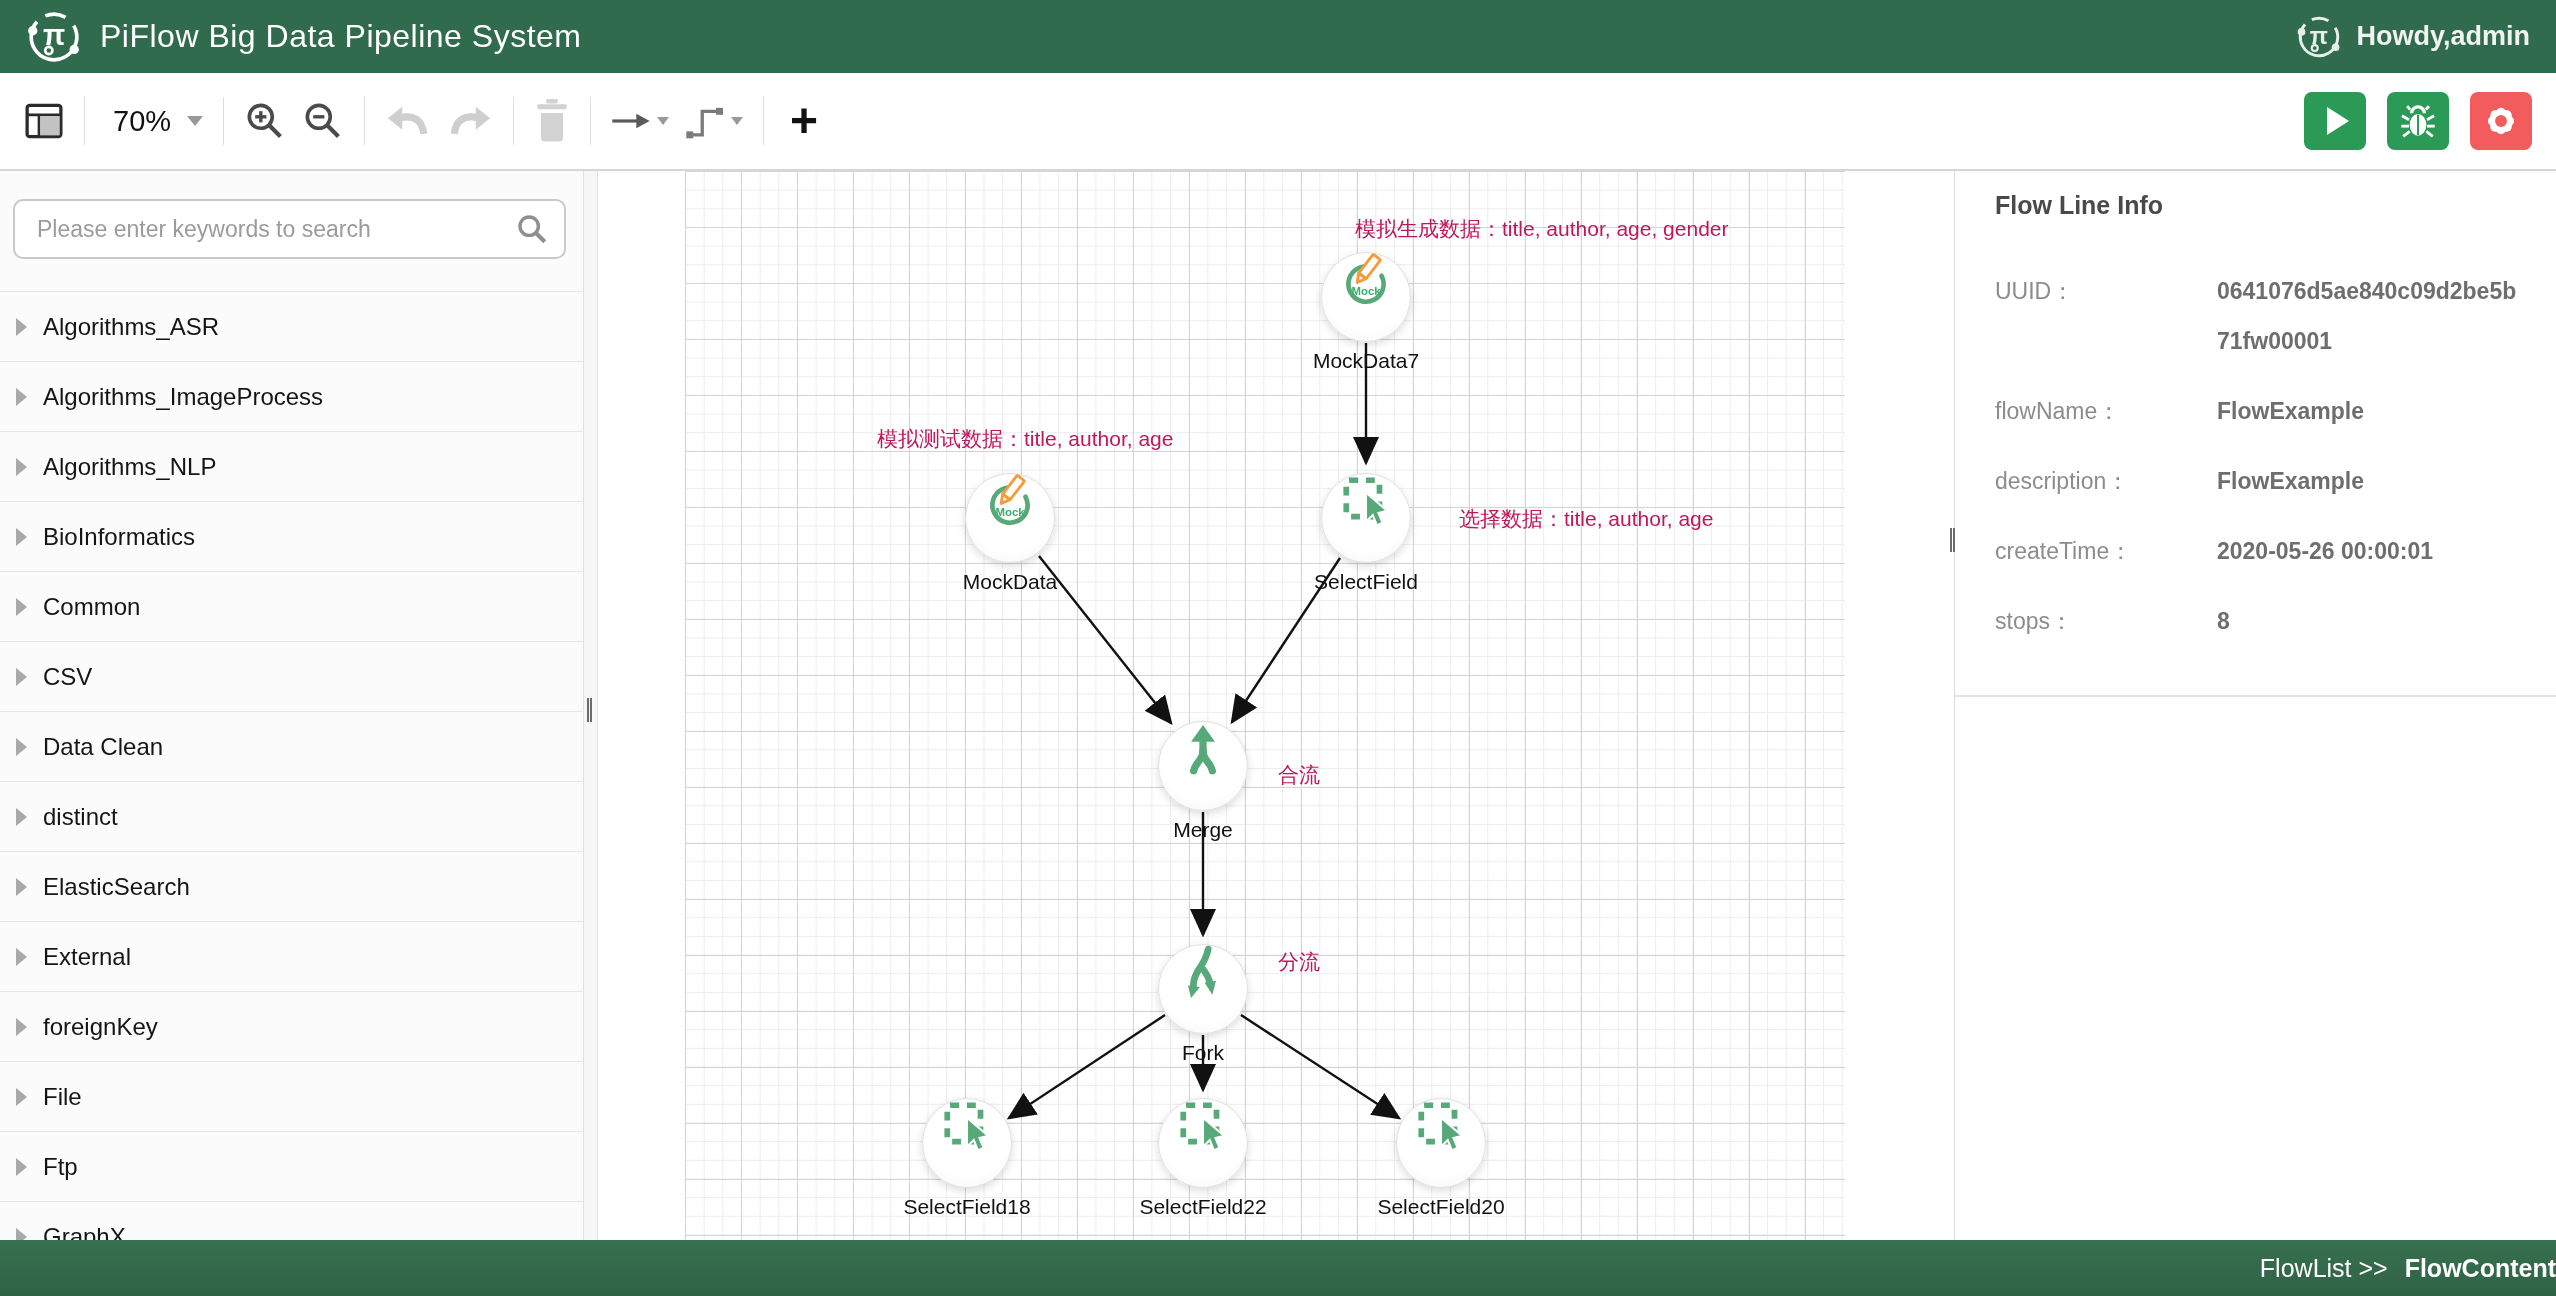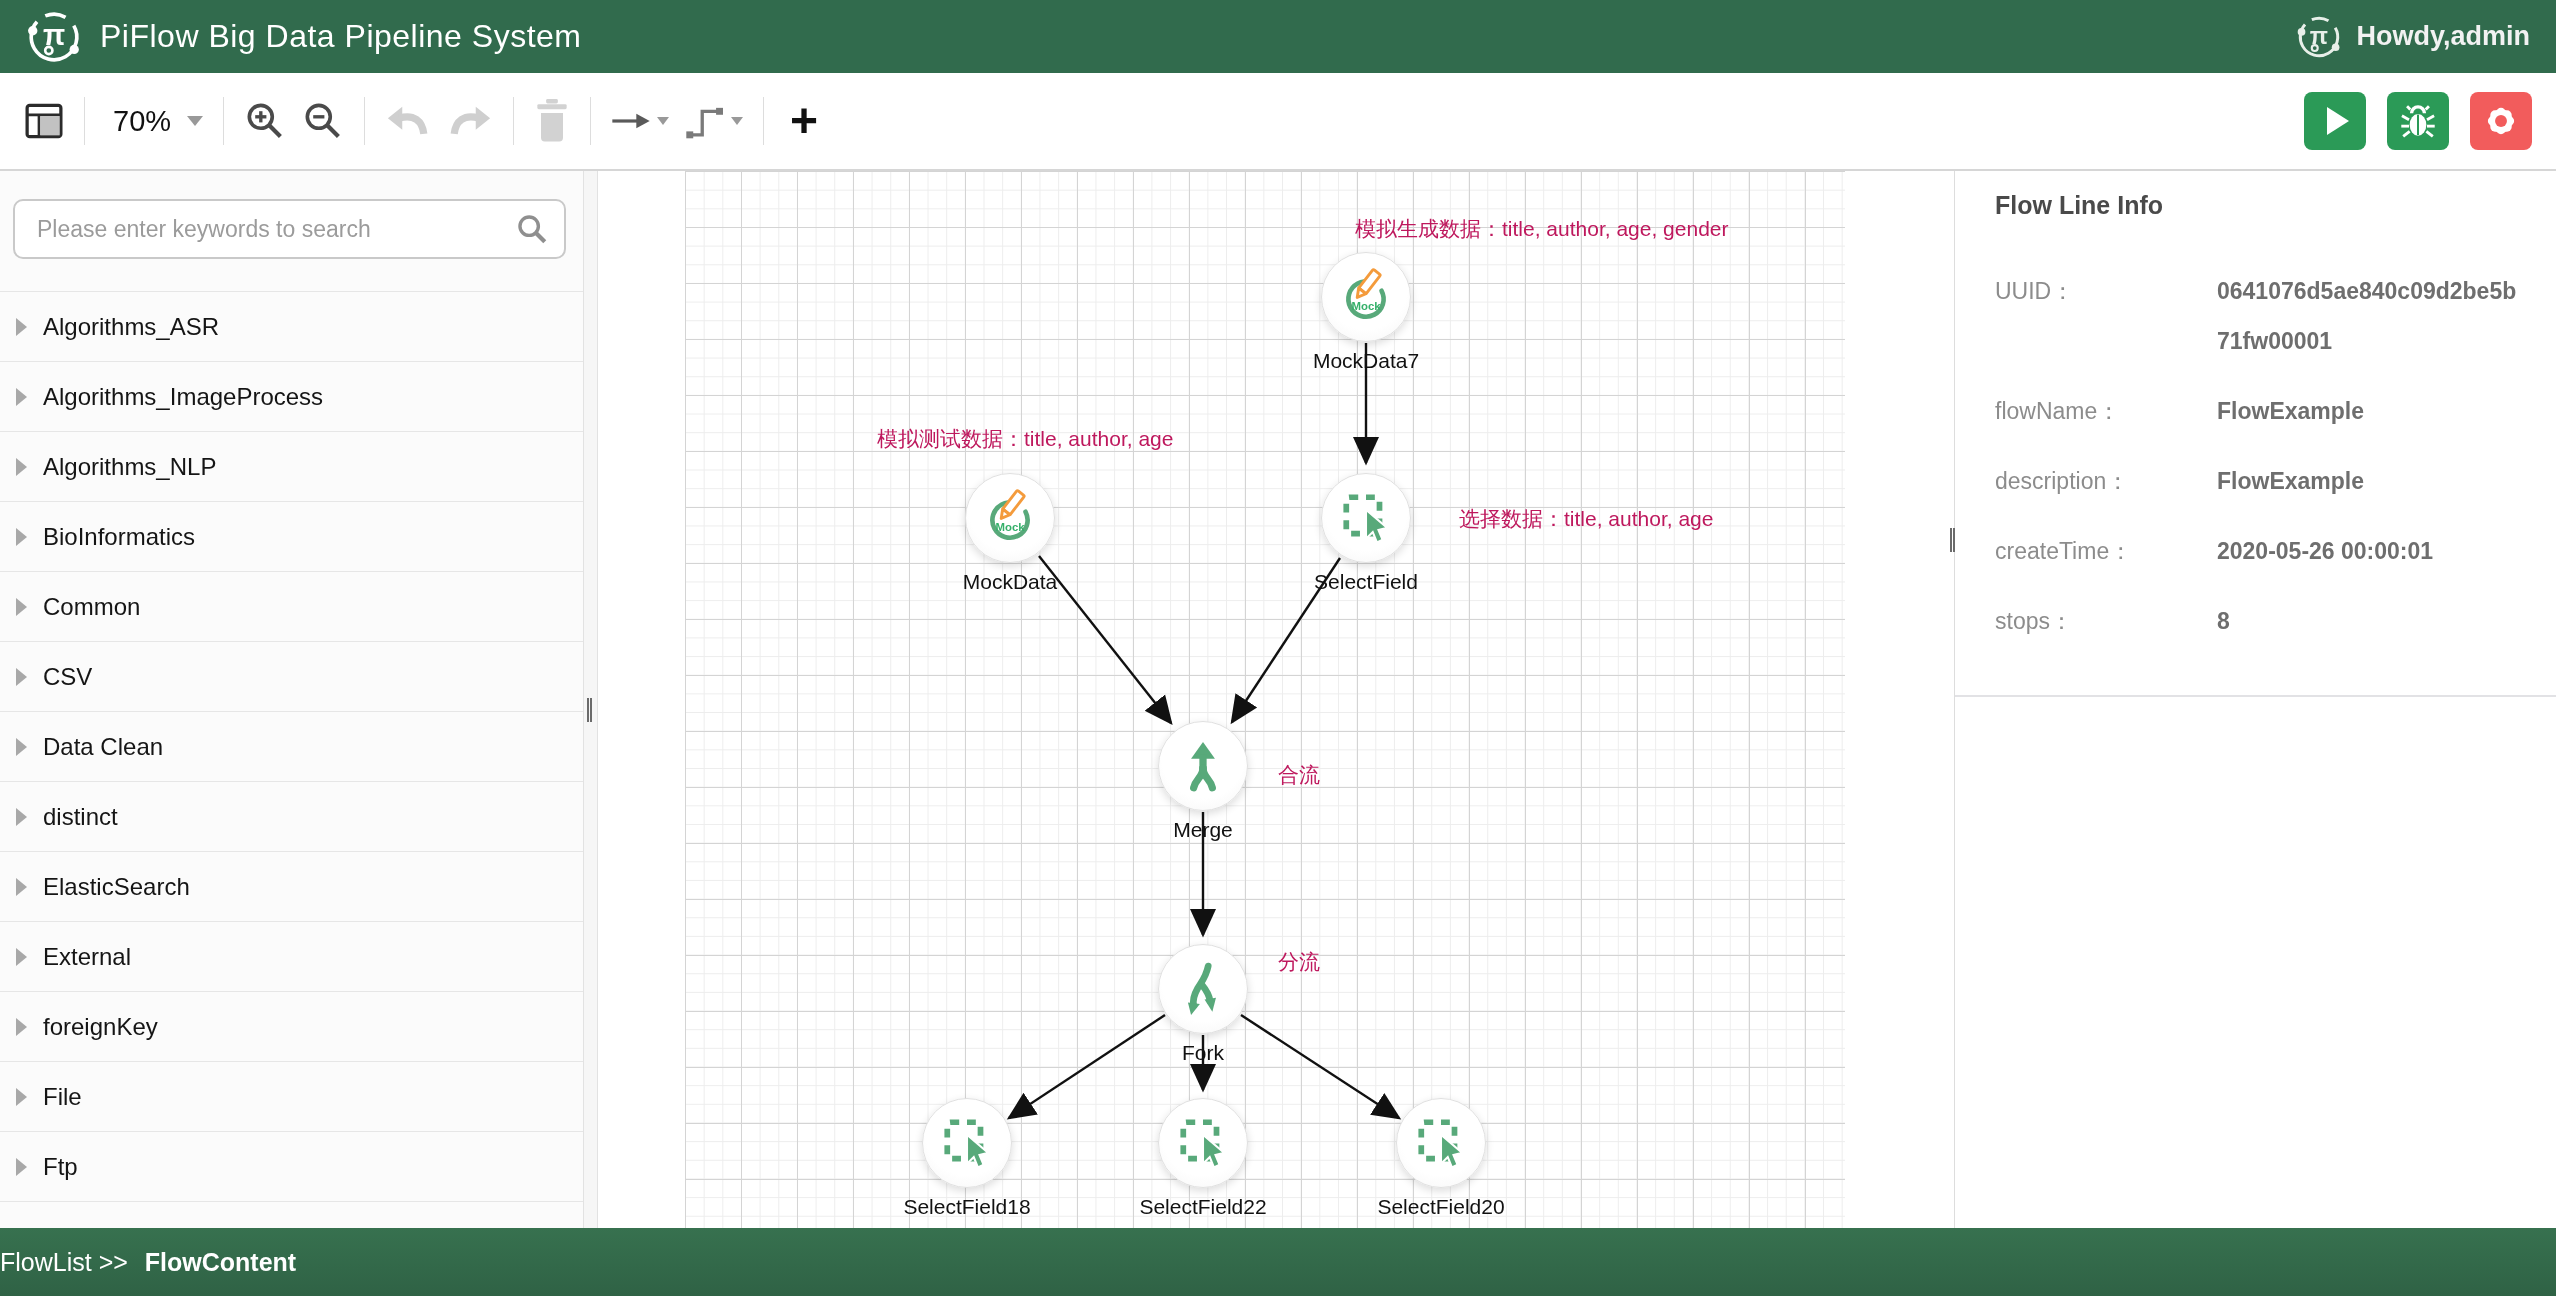--- a/index.html
+++ b/index.html
@@ -58,37 +58,37 @@
     background-image:
       linear-gradient(to right, #d4d4d4 1px, transparent 1px),
       linear-gradient(to bottom, #d4d4d4 1px, transparent 1px),
       linear-gradient(to right, #ededed 1px, transparent 1px),
       linear-gradient(to bottom, #ededed 1px, transparent 1px);
     background-size: 56px 56px, 56px 56px, 18.66px 18.66px, 18.66px 18.66px; }
   .edge-layer { position:absolute; left:0; top:0; width:1356px; height:1125px; }
   .flow-node { position:absolute; width:90px; height:90px; border-radius:50%;
     background:radial-gradient(circle at 50% 40%, #ffffff 60%, #f4f4f4 100%);
     border:1px solid #e0e0e0; box-shadow:0 3px 8px rgba(0,0,0,.14);
-    display:flex; align-items:center; justify-content:center; cursor:move; }
+    display:flex; justify-content:center; cursor:move; }
   .node-label { position:absolute; width:220px; text-align:center; font-size:21px; color:#111; }
   .annotation { position:absolute; font-size:21px; color:#be185d; white-space:nowrap; cursor:default; }
 
   
   .info-panel { position:absolute; left:1954px; top:171px; width:602px; height:1125px;
     background:#fff; border-left:1px solid #ddd; padding:20px 0 0 40px; }
   .info-title { font-size:25px; font-weight:bold; color:#4a4a4a; margin-bottom:46px; }
   .info-row { display:flex; margin-bottom:20px; }
   .info-label { width:222px; font-size:23px; color:#8c8c8c; line-height:50px; flex:0 0 auto; }
   .info-value { width:312px; font-size:23px; color:#6e6e6e; font-weight:bold; line-height:50px;
     word-break:break-all; }
   .info-divider { position:absolute; left:0; top:524px; width:602px; border-top:2px solid #e2e2e5; }
 
   
-  .app-footer { position:absolute; left:0; bottom:0; width:2556px; height:68px; z-index:30;
-    background:linear-gradient(#37714F, #2F6245); display:flex; align-items:center; justify-content:flex-start; }
+  .app-footer { position:absolute; left:0; bottom:0; width:2556px; height:56px; z-index:30;
+    background:linear-gradient(#37714F, #2F6245); display:flex; align-items:center; justify-content:flex-end; }
   .breadcrumb { color:#fff; font-size:25px; }
   .breadcrumb .bc-prefix { font-weight:normal; cursor:pointer; }
   .breadcrumb .bc-current { font-weight:bold; margin-left:10px; }
 </style>
 </head>
 <body>
 
 <div class="app-header">
   <svg class="logo-big" viewBox="0 0 54 54">
     <circle cx="27" cy="27" r="22" fill="none" stroke="#fff" stroke-width="3.5" stroke-dasharray="96 10 20 12" transform="rotate(-30 27 27)"></circle>

